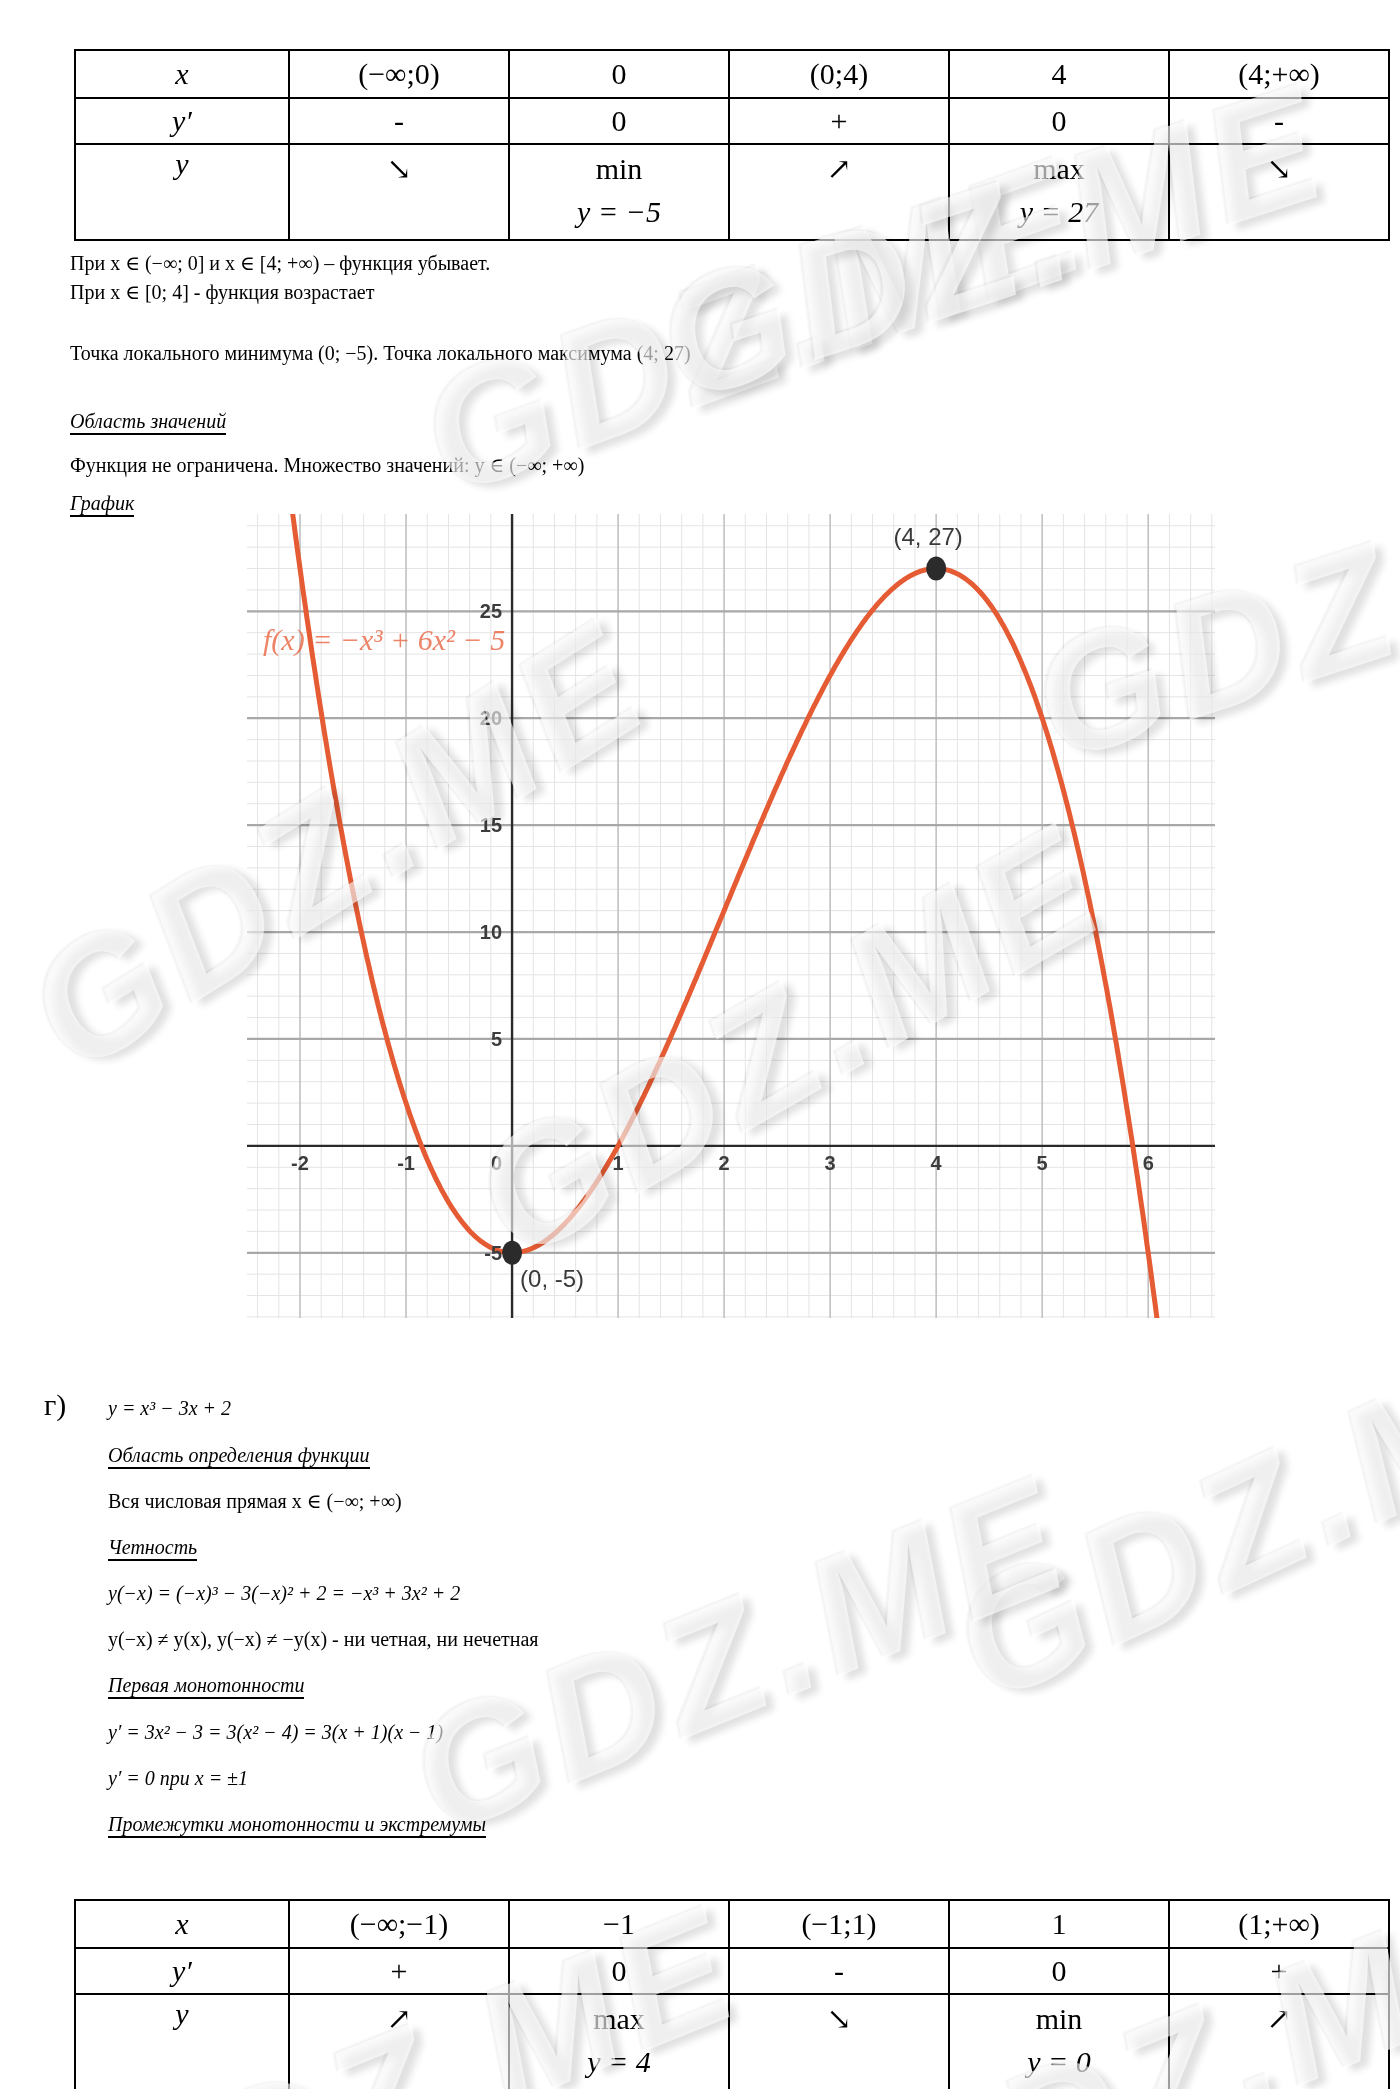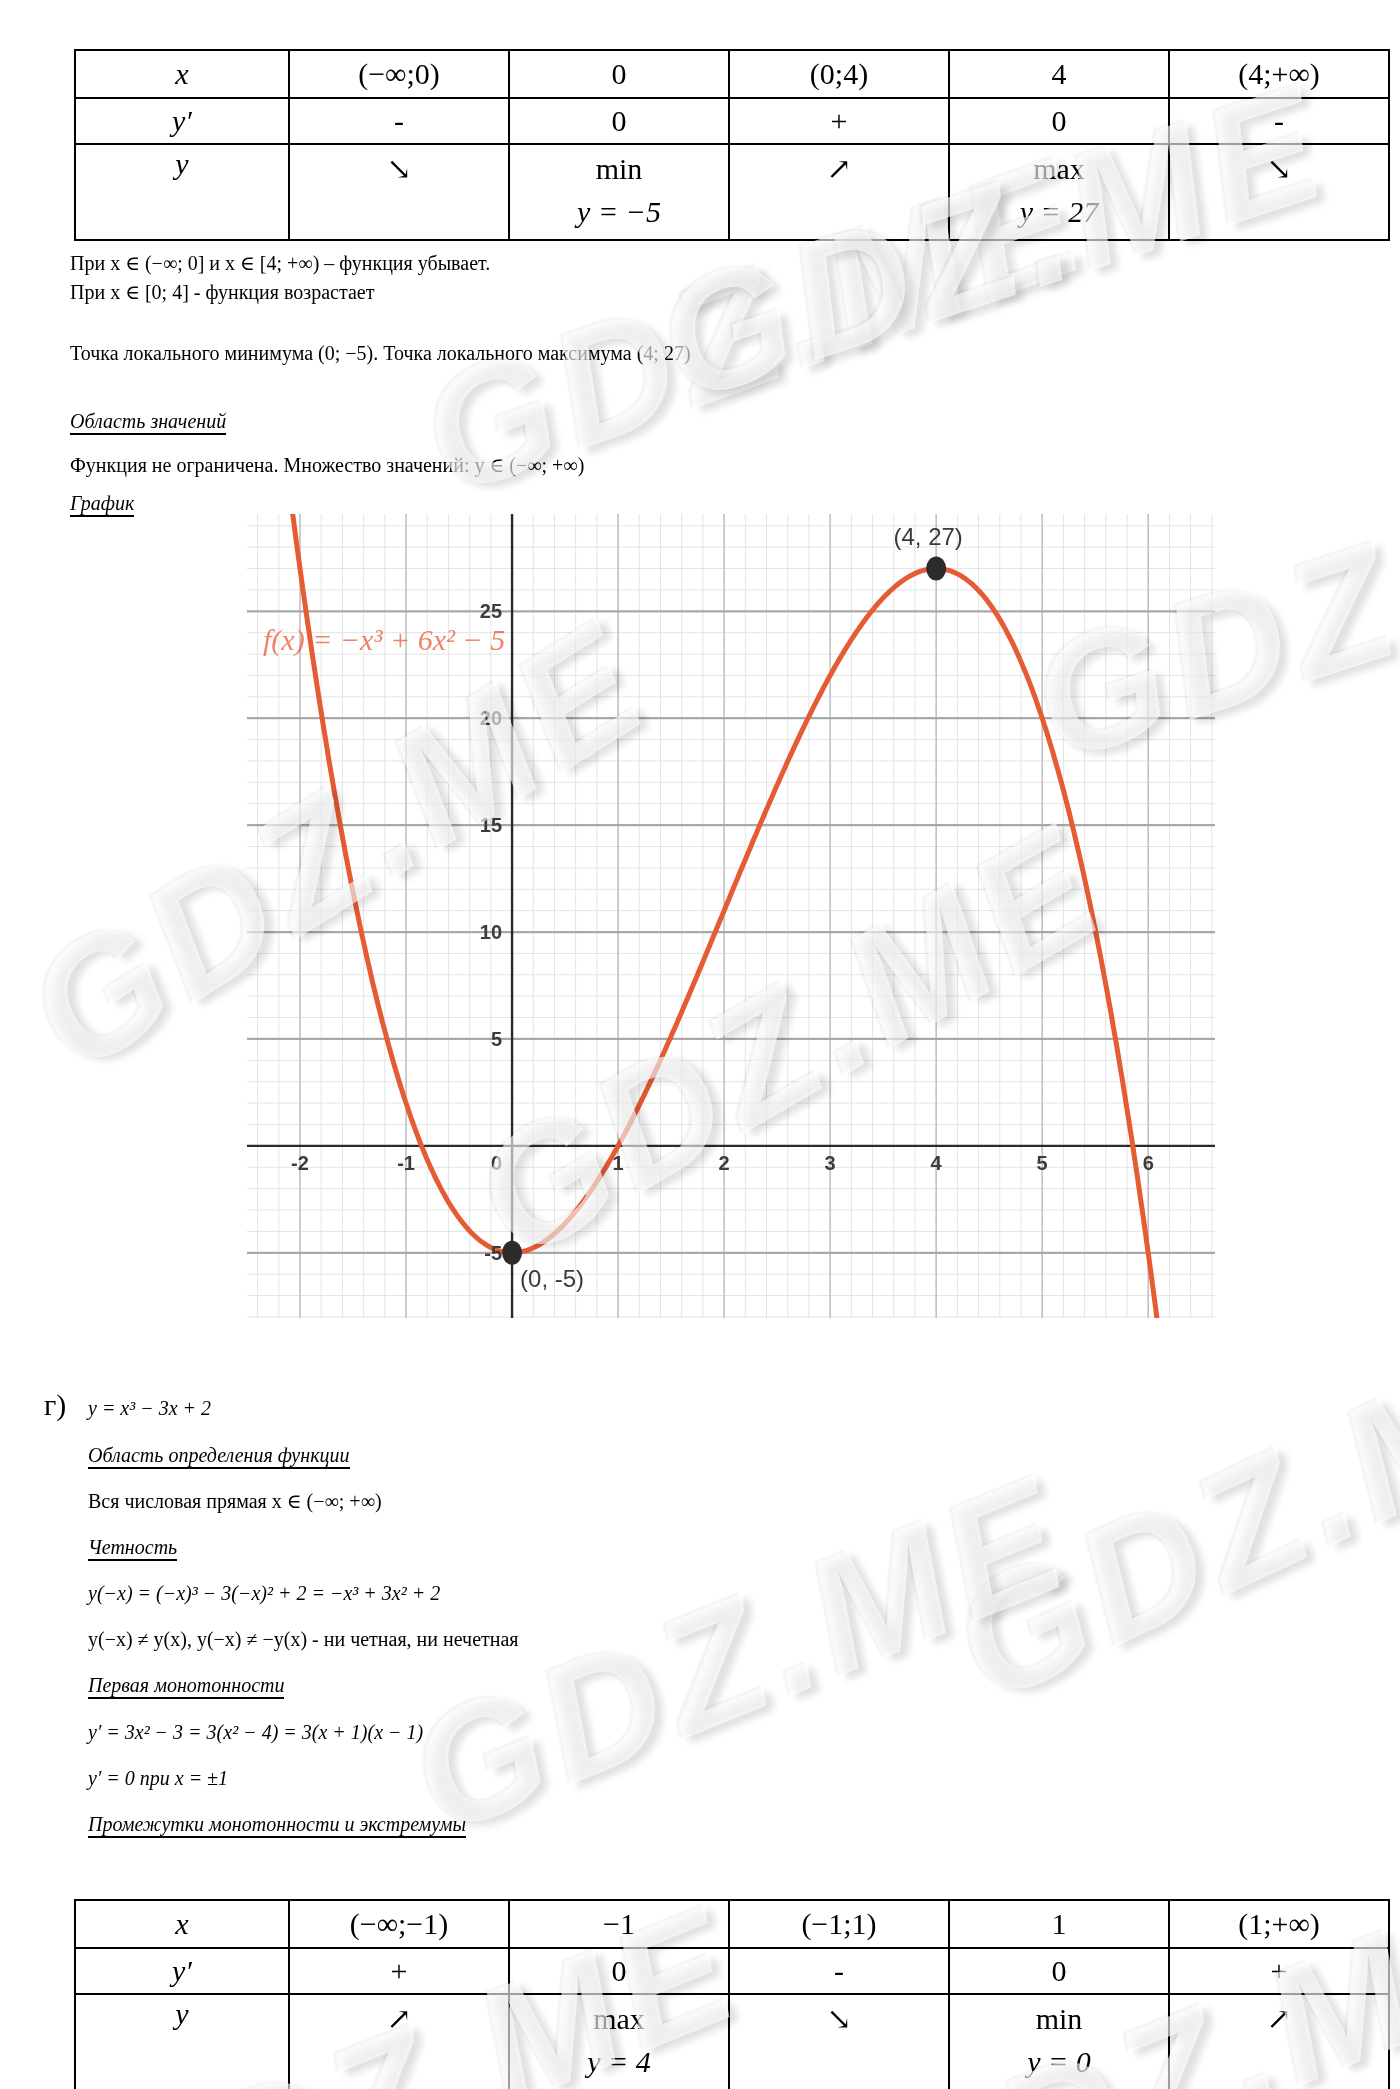--- a/index.html
+++ b/index.html
@@ -12,21 +12,21 @@
   table.mt col.c0{width:214px;} table.mt col.cd{width:220px;}
   table.mt tr.r1 td{height:46px;} table.mt tr.r2 td{height:44px;}
   table.mt tr.r3 td{height:92px;vertical-align:top;padding-top:2px;}
   td.head{font-style:italic;}
   .cell2 span{display:block;line-height:43px;}
   .cell2 .vv{font-style:italic;}
   
   .line{position:absolute;left:70px;font-size:20px;line-height:40px;white-space:nowrap;}
   .hd{font-style:italic;border-bottom:2px solid #000;padding-bottom:1px;}
   .frm{font-style:italic;}
-  .gline{left:88px;text-align:center;}
+  .gline{left:108px;text-align:center;}
   .gmark{position:absolute;left:44px;font-size:30px;}
   
   .graph{position:absolute;left:247px;top:514px;width:968px;height:804px;}
   .tick{font:600 20px "Liberation Sans","DejaVu Sans",sans-serif;fill:#3c3c3c;}
   .ptlabel{font:24px "Liberation Sans","DejaVu Sans",sans-serif;fill:#3a3a3a;}
   .fxlabel{font:italic 30px "Liberation Serif","DejaVu Serif",serif;fill:#e8603c;fill-opacity:.78;}
   
   .wm{position:absolute;font-family:"Liberation Sans","DejaVu Sans",sans-serif;
       font-weight:800;font-style:italic;font-size:165px;letter-spacing:8px;
       color:rgba(255,255,255,0.62);white-space:nowrap;pointer-events:none;z-index:30;

